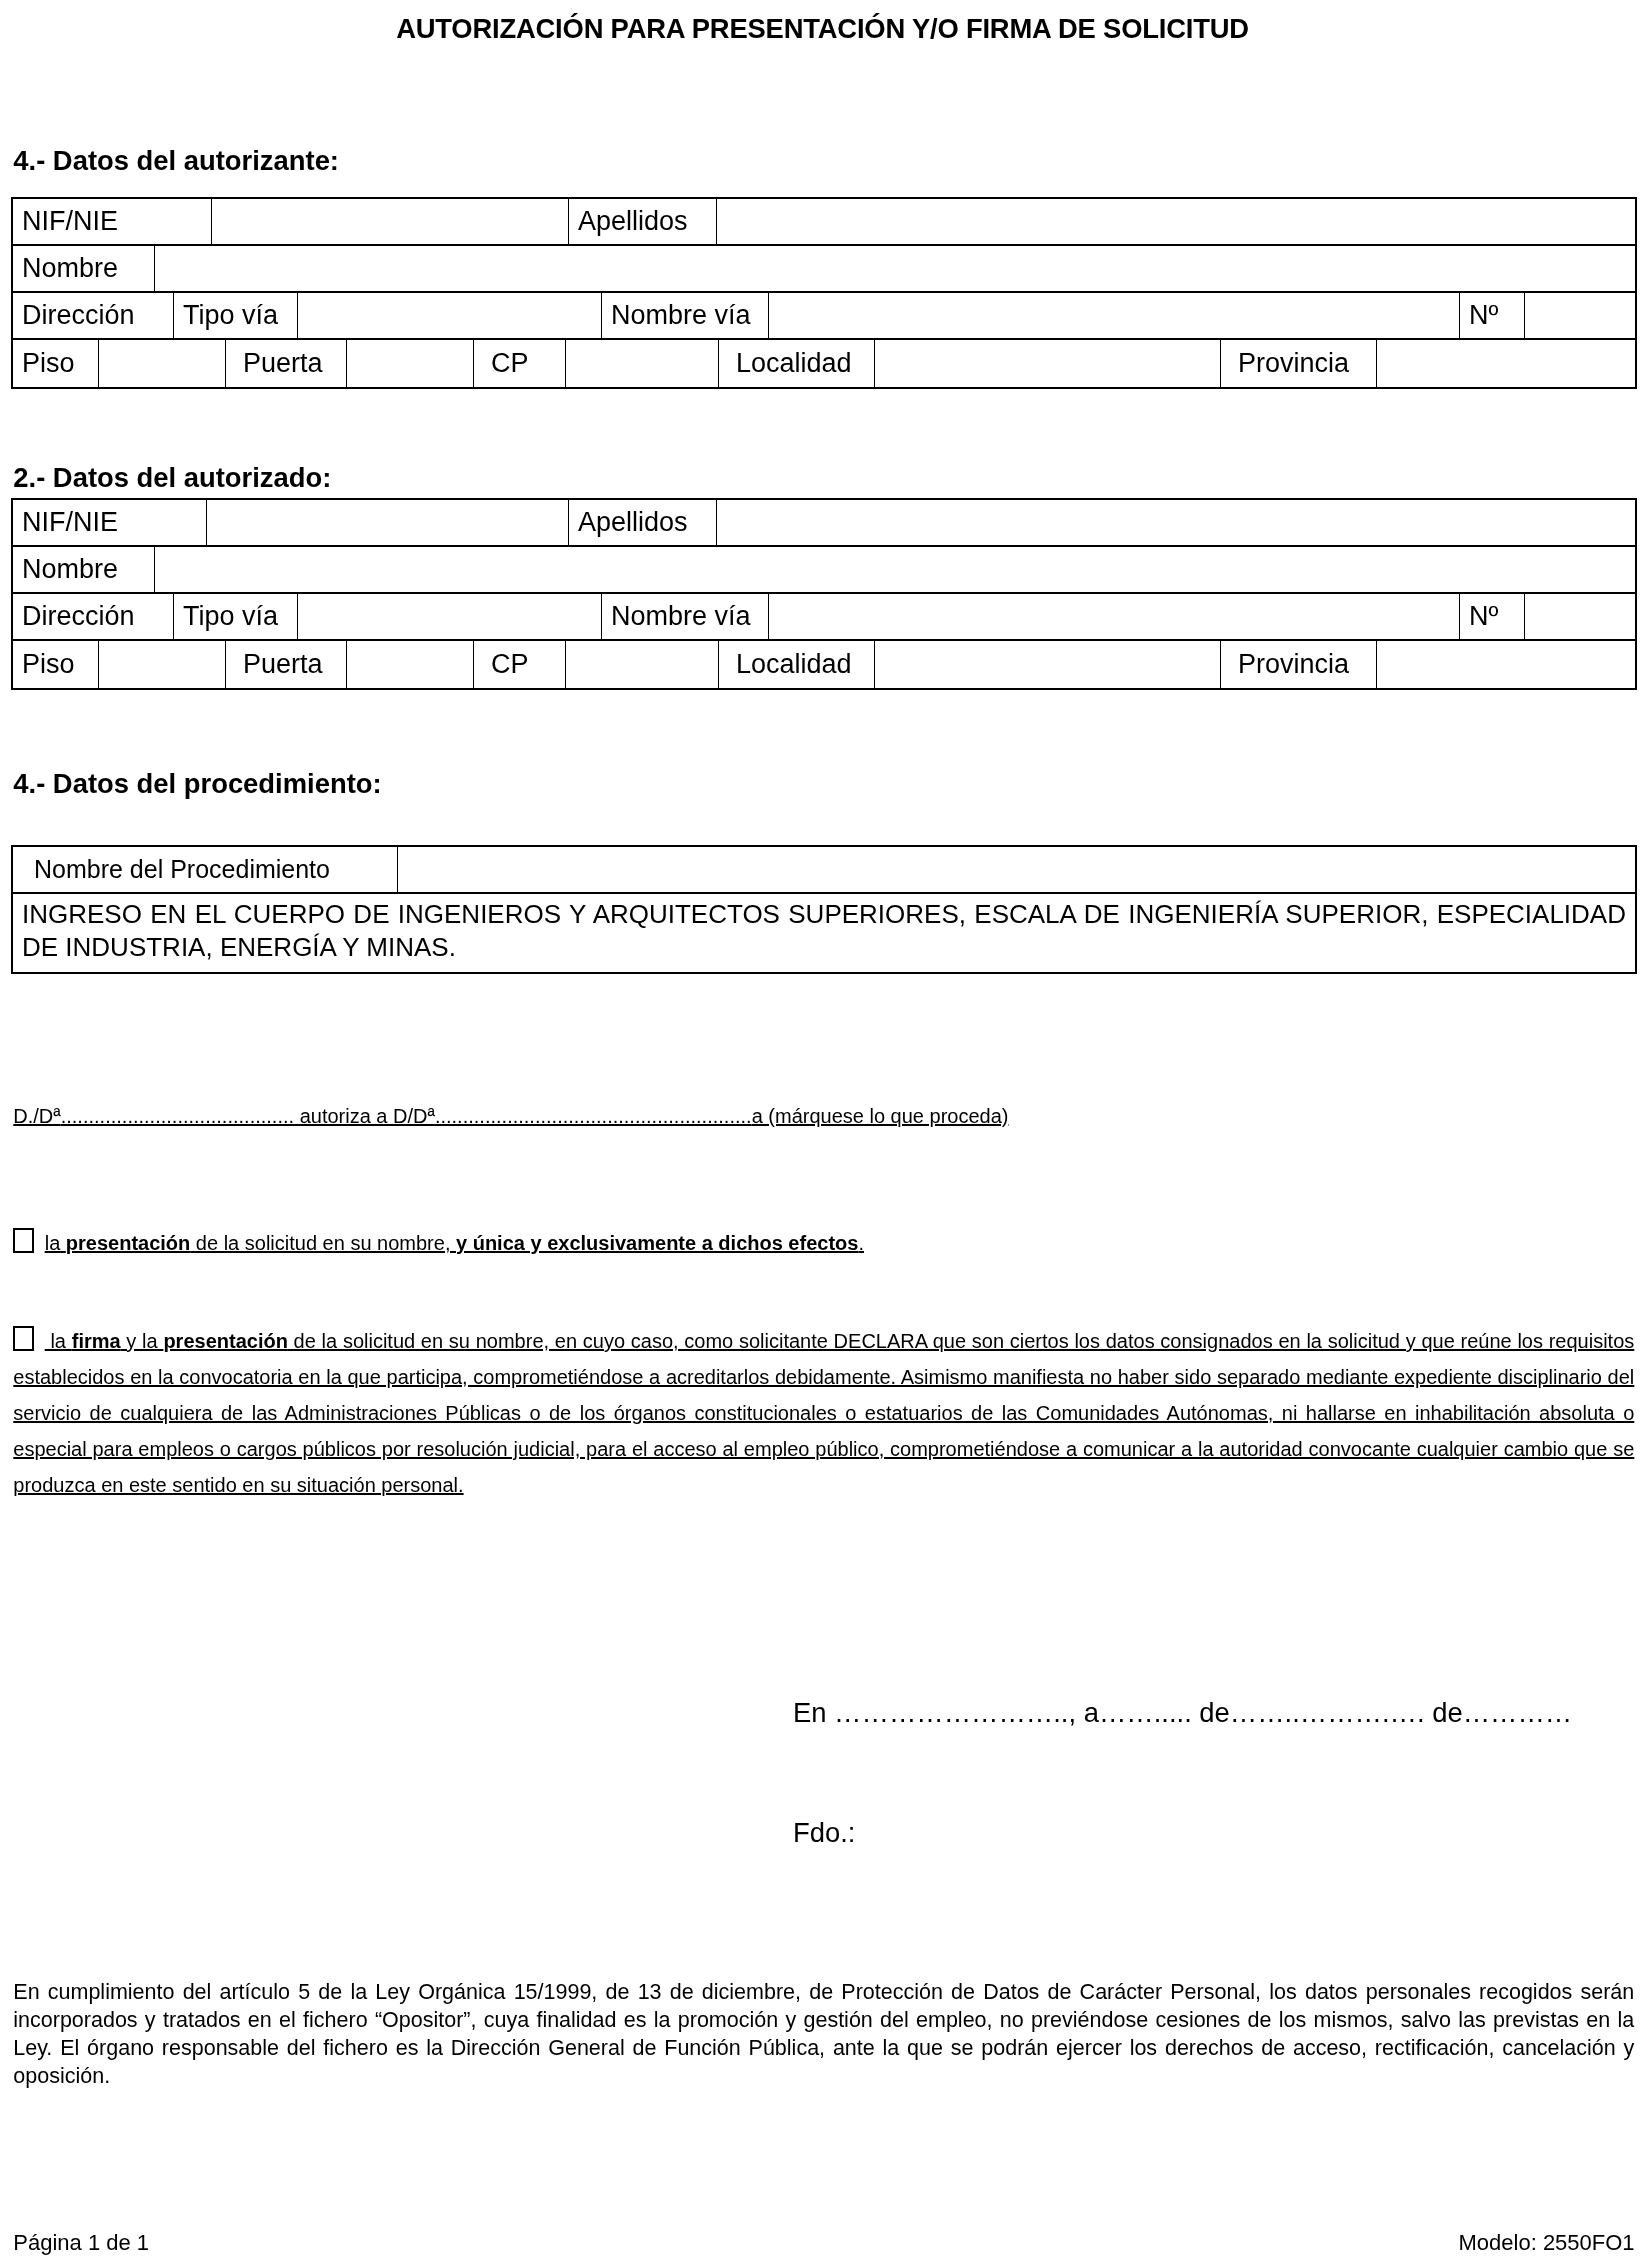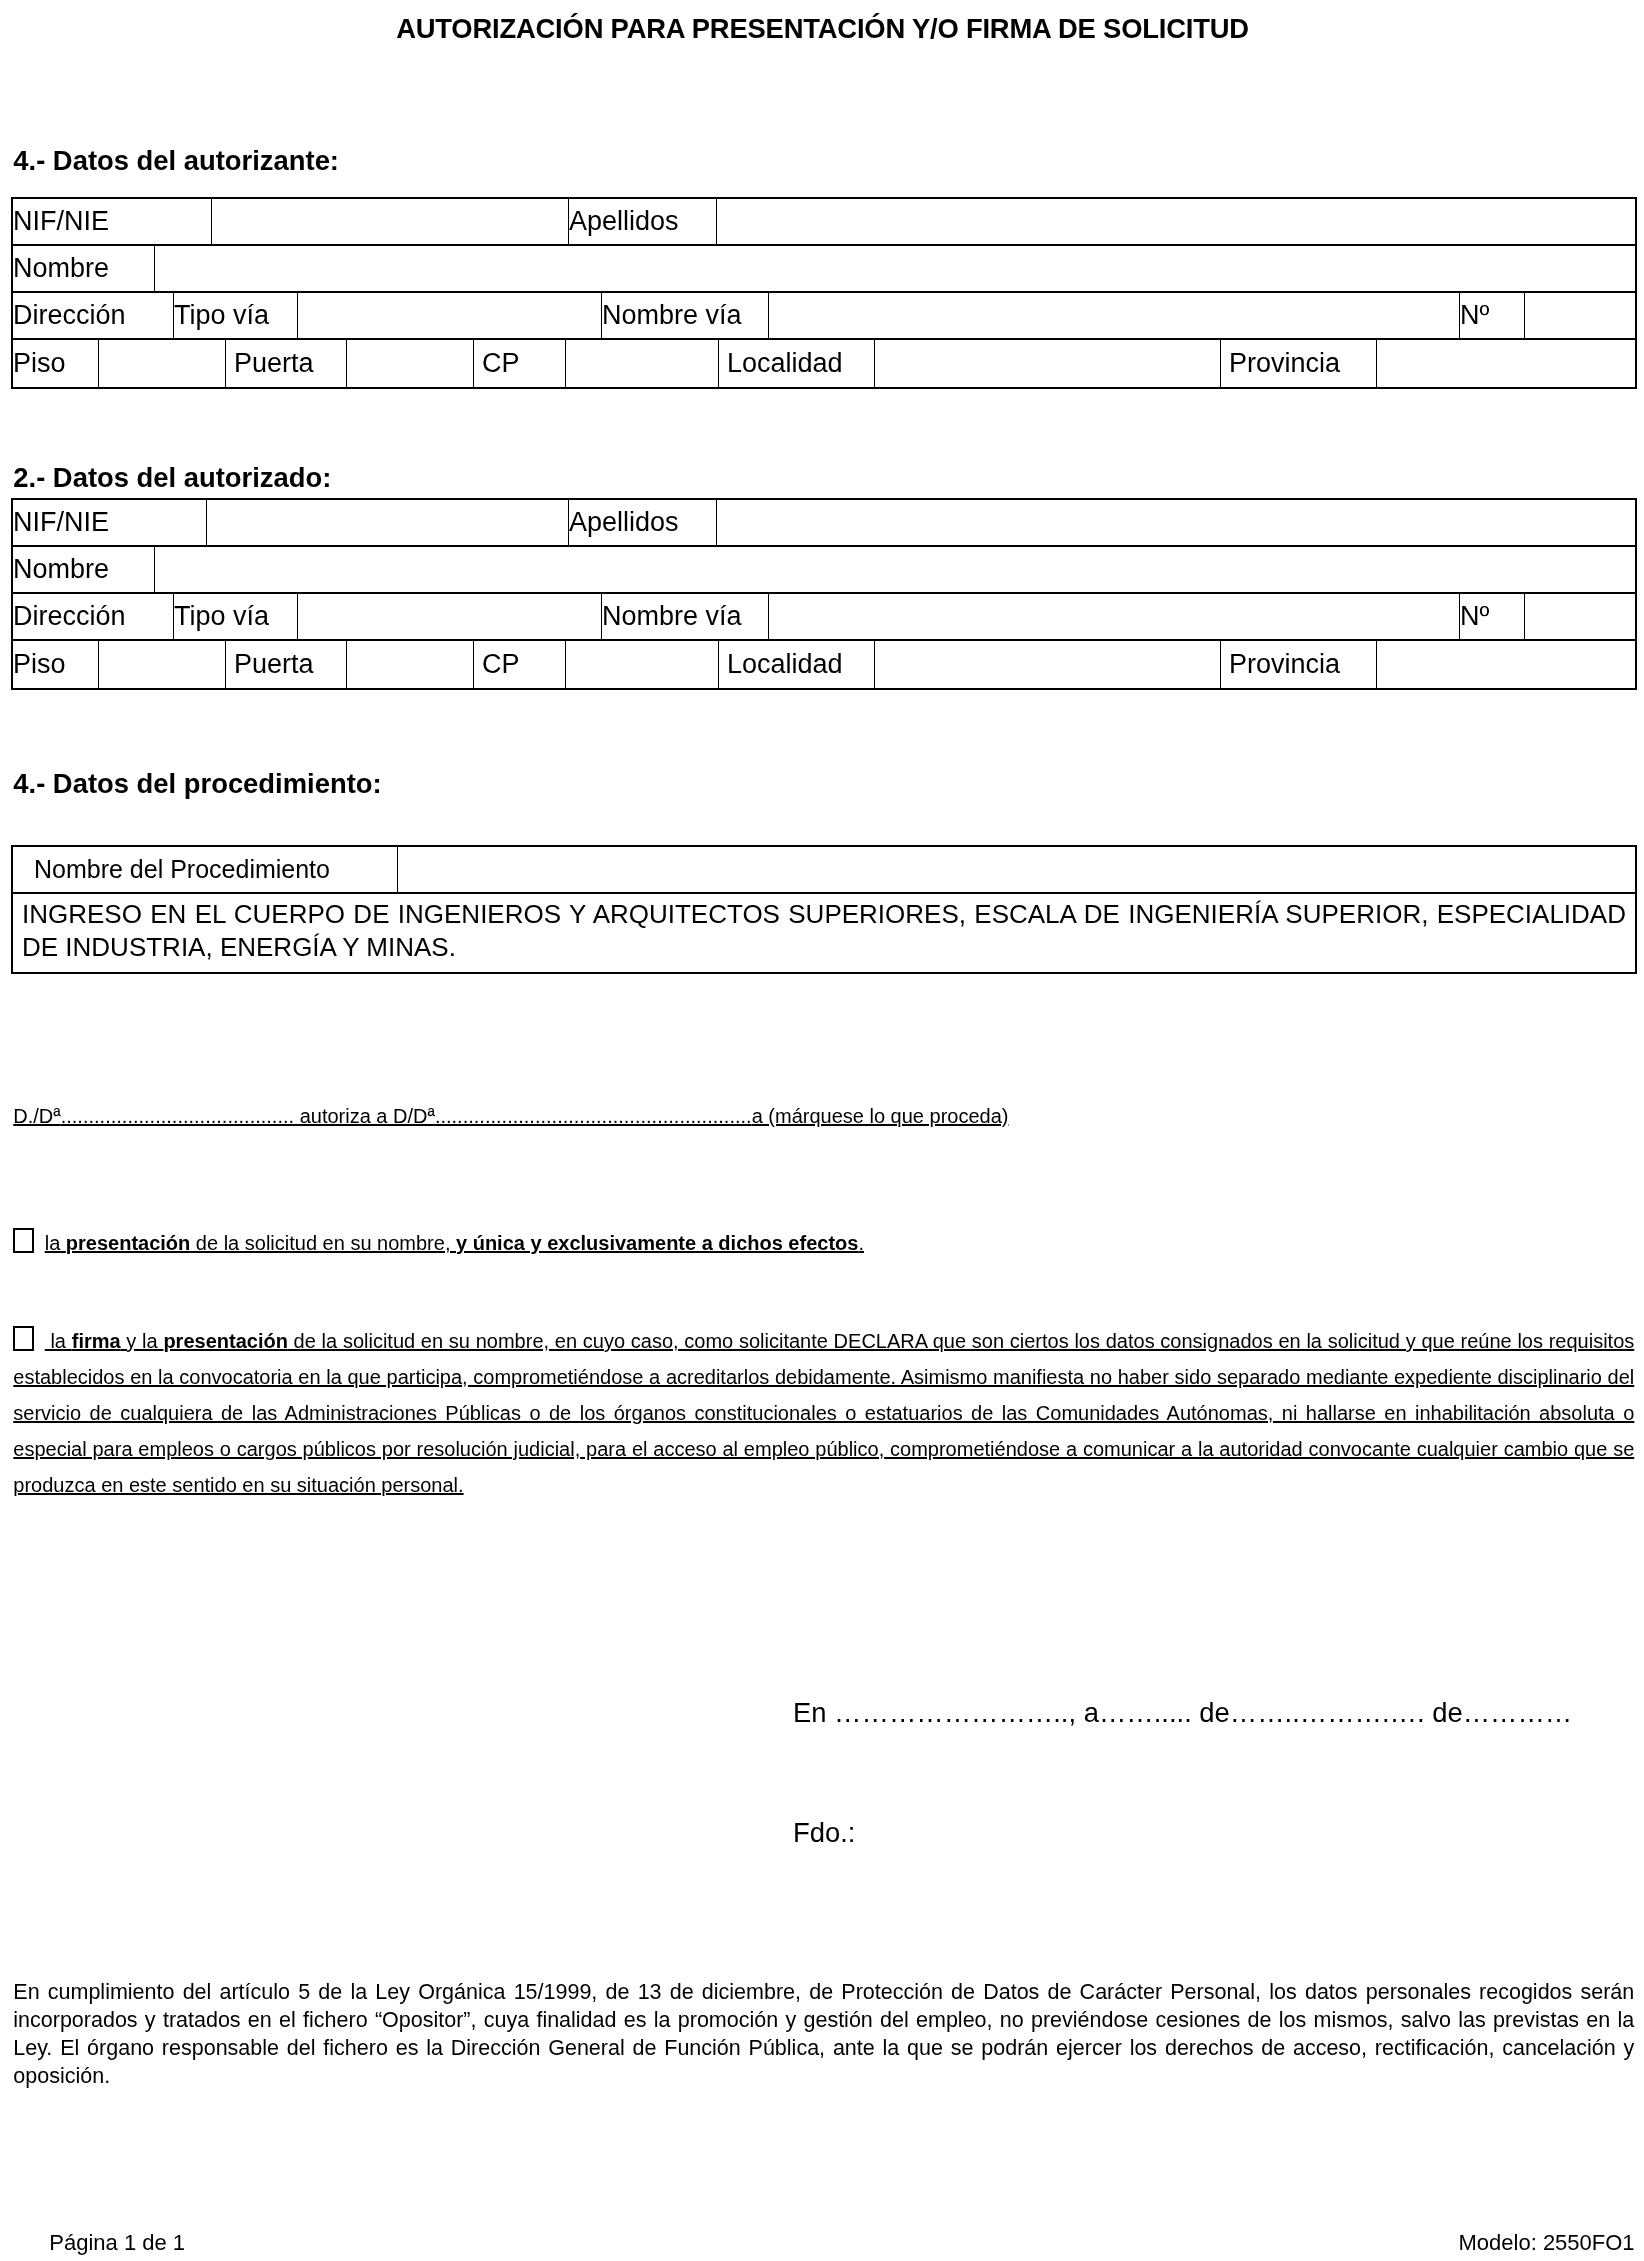--- a/index.html
+++ b/index.html
@@ -17,21 +17,21 @@
   }
   .box {
     left: 11px; width: 1626px; border: 2.2px solid #000; box-sizing: border-box;
   }
   .row {
     display: flex; height: 47px; border-bottom: 2.2px solid #000; box-sizing: border-box;
   }
   .row:last-child { border-bottom: none; gap: 8px; }
   .cell {
     border-right: 1.5px solid #000; box-sizing: border-box; font-size: 27px;
-    display: flex; align-items: center; white-space: nowrap;
+    display: flex; align-items: center; padding-left: 9px; white-space: nowrap;
   }
   .cell:last-child { border-right: none; }
   .cell.input { padding: 0; }
   .cell.input input {
     width: 100%; height: 100%; border: none; outline: none; background: transparent;
     font-family: "Liberation Sans", sans-serif; font-size: 25px; padding: 0 6px; box-sizing: border-box;
   }
   .proc-row1 { display: flex; height: 47px; border-bottom: 2.2px solid #000; box-sizing: border-box; }
   .proc-label { width: 385px; border-right: 1.5px solid #000; box-sizing: border-box; font-size: 25px; display: flex; align-items: center; padding-left: 21px; }
   .proc-value {
@@ -186,15 +186,15 @@
 
 <div class="abs para" style="top:1323px;">
   <span class="checkbox"></span><span> la </span><b>firma</b><span> y la </span><b>presentación</b><span> de la solicitud en su nombre, en cuyo caso, como solicitante DECLARA que son ciertos los datos consignados en la solicitud y que reúne los requisitos establecidos en la convocatoria en la que participa, comprometiéndose a acreditarlos debidamente. Asimismo manifiesta no haber sido separado mediante expediente disciplinario del servicio de cualquiera de las Administraciones Públicas o de los órganos constitucionales o estatuarios de las Comunidades Autónomas, ni hallarse en inhabilitación absoluta o especial para empleos o cargos públicos por resolución judicial, para el acceso al empleo público, comprometiéndose a comunicar a la autoridad convocante cualquier cambio que se produzca en este sentido en su situación personal.</span>
 </div>
 
 <div class="abs" style="left:793px;top:1697px;font-size:27.4px;">En …………………….., a……..... de……..……….…. de…………</div>
 <div class="abs" style="left:793px;top:1817px;font-size:27.4px;">Fdo.:</div>
 
 <div class="abs small" style="top:1978px;">En cumplimiento del artículo 5 de la Ley Orgánica 15/1999, de 13 de diciembre, de Protección de Datos de Carácter Personal, los datos personales recogidos serán incorporados y tratados en el fichero “Opositor”, cuya finalidad es la promoción y gestión del empleo, no previéndose cesiones de los mismos, salvo las previstas en la Ley. El órgano responsable del fichero es la Dirección General de Función Pública, ante la que se podrán ejercer los derechos de acceso, rectificación, cancelación y oposición.</div>
 
-<div class="abs footer" style="left:13.3px;top:2230px;margin-left:36px;">Página 1 de 1</div>
+<div class="abs footer" style="left:13.3px;top:2230px;">Página 1 de 1</div>
 <div class="abs footer" style="right:10.4px;top:2230px;">Modelo: 2550FO1</div>
 
 
 </body></html>

